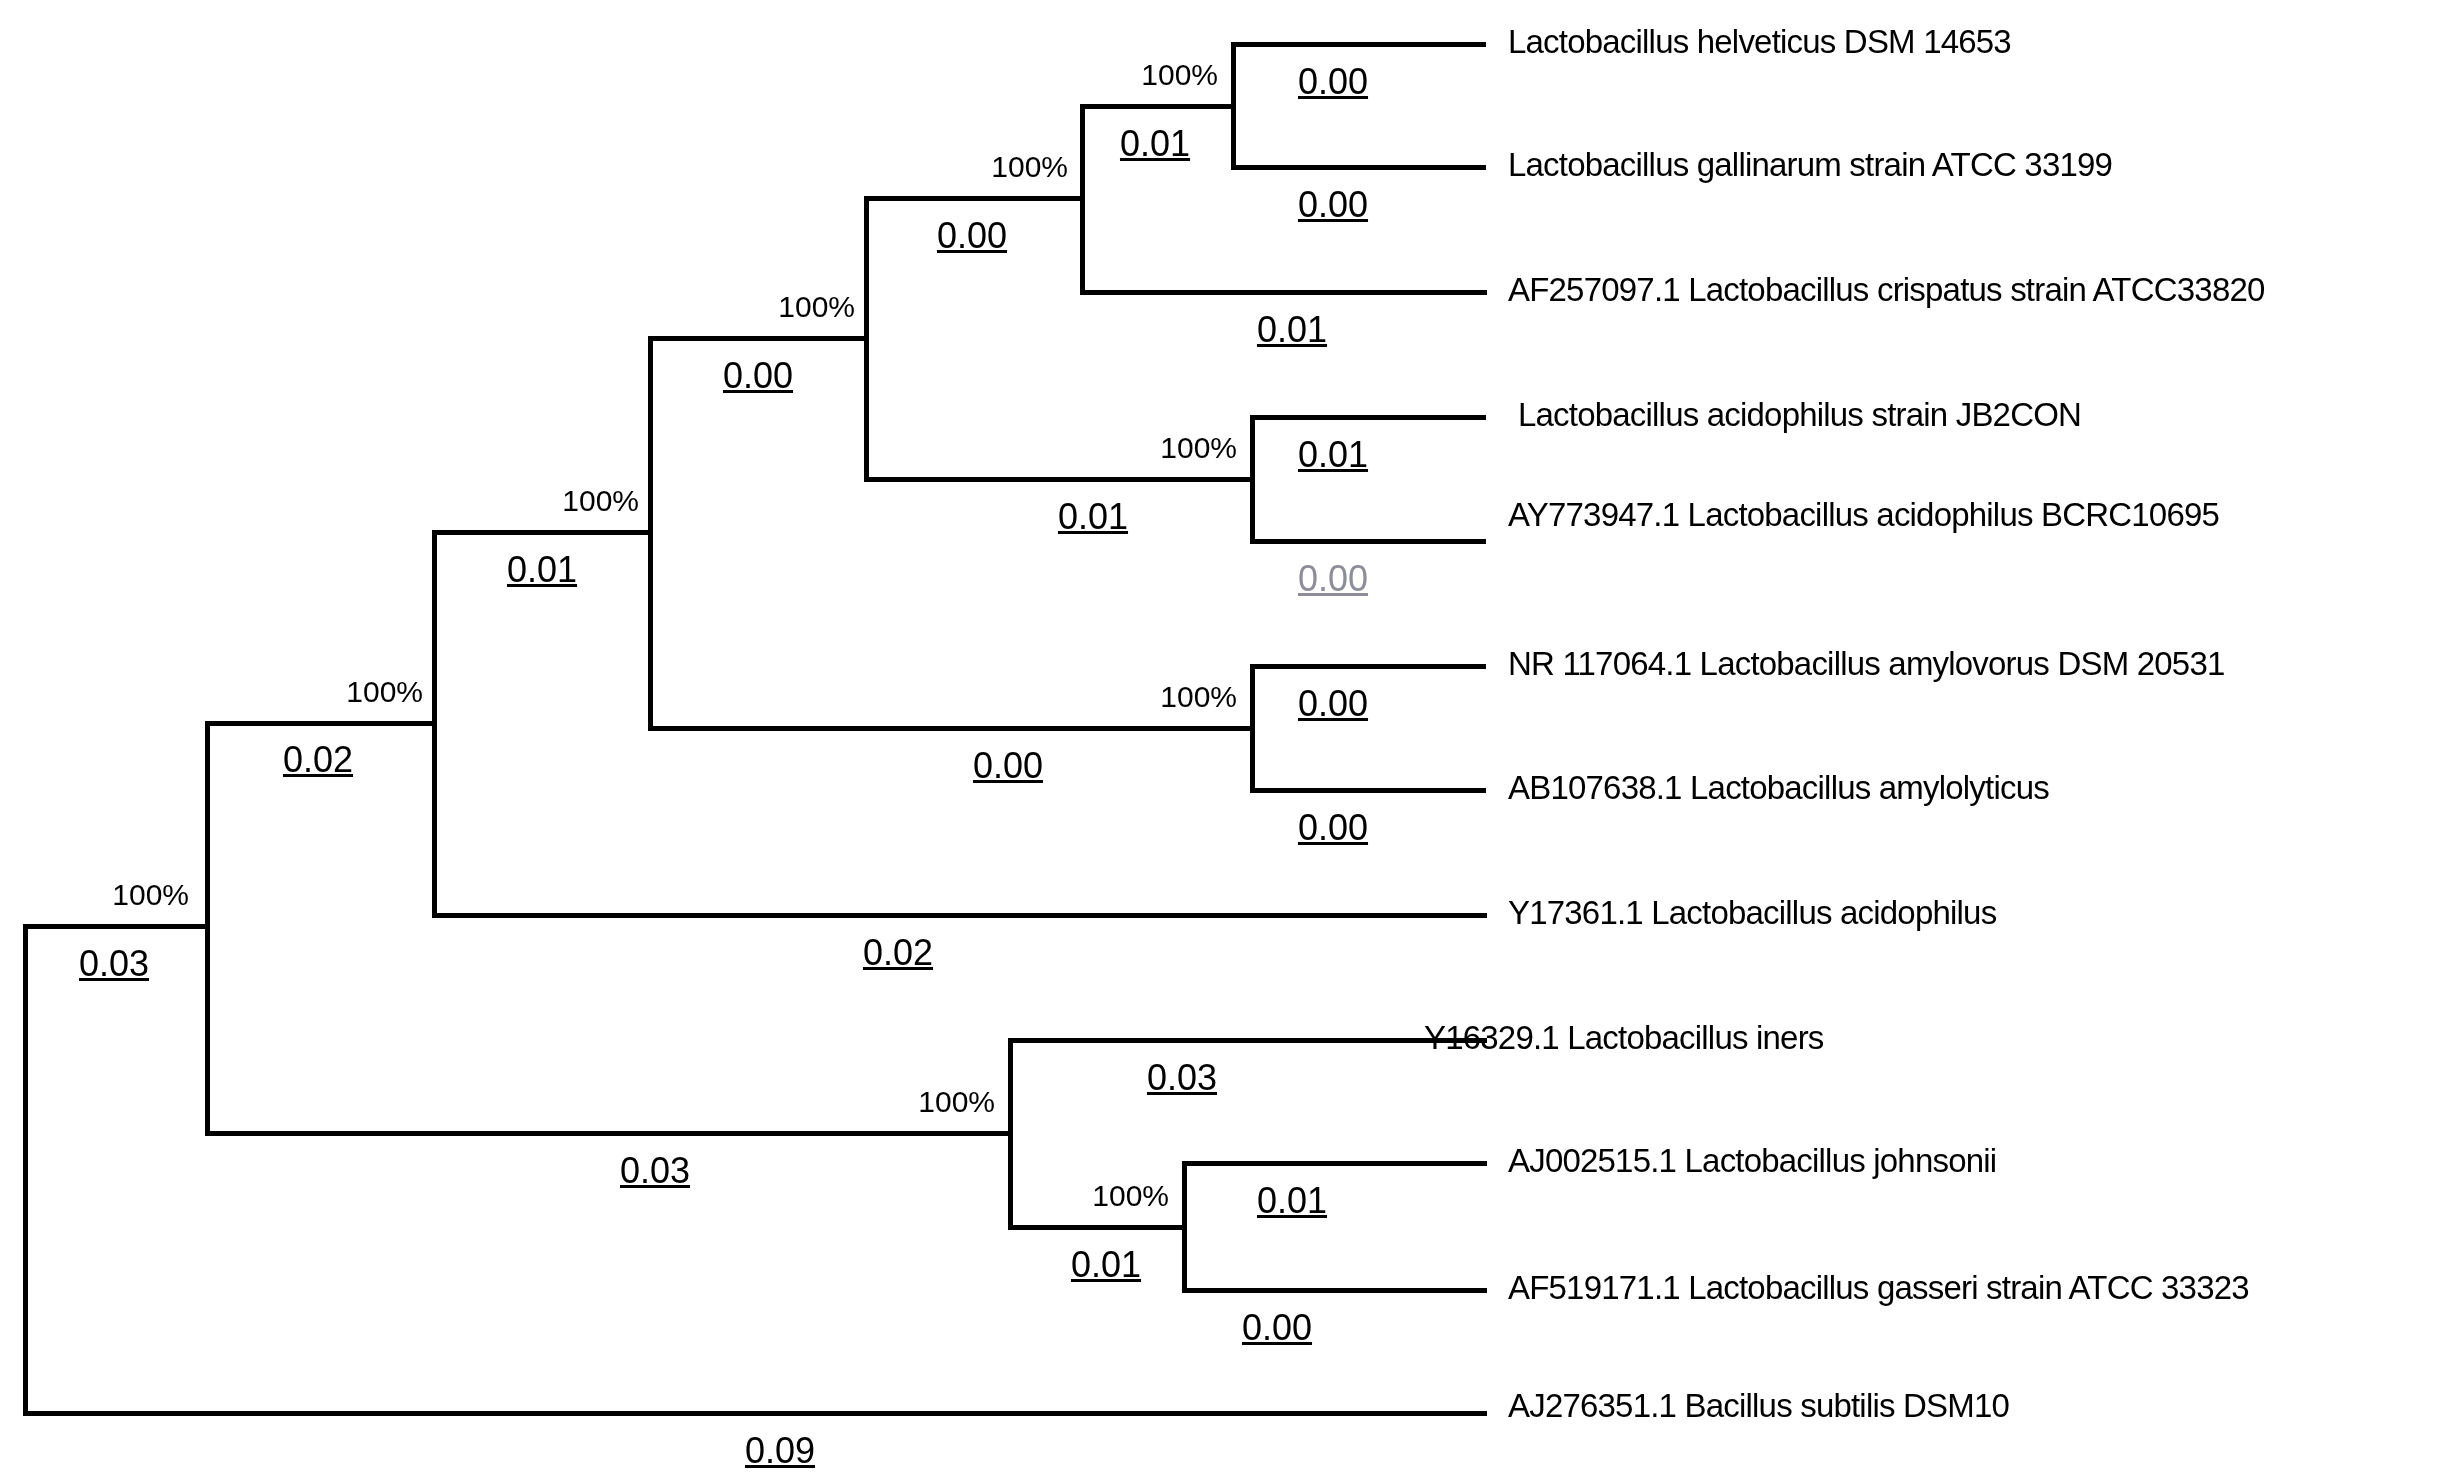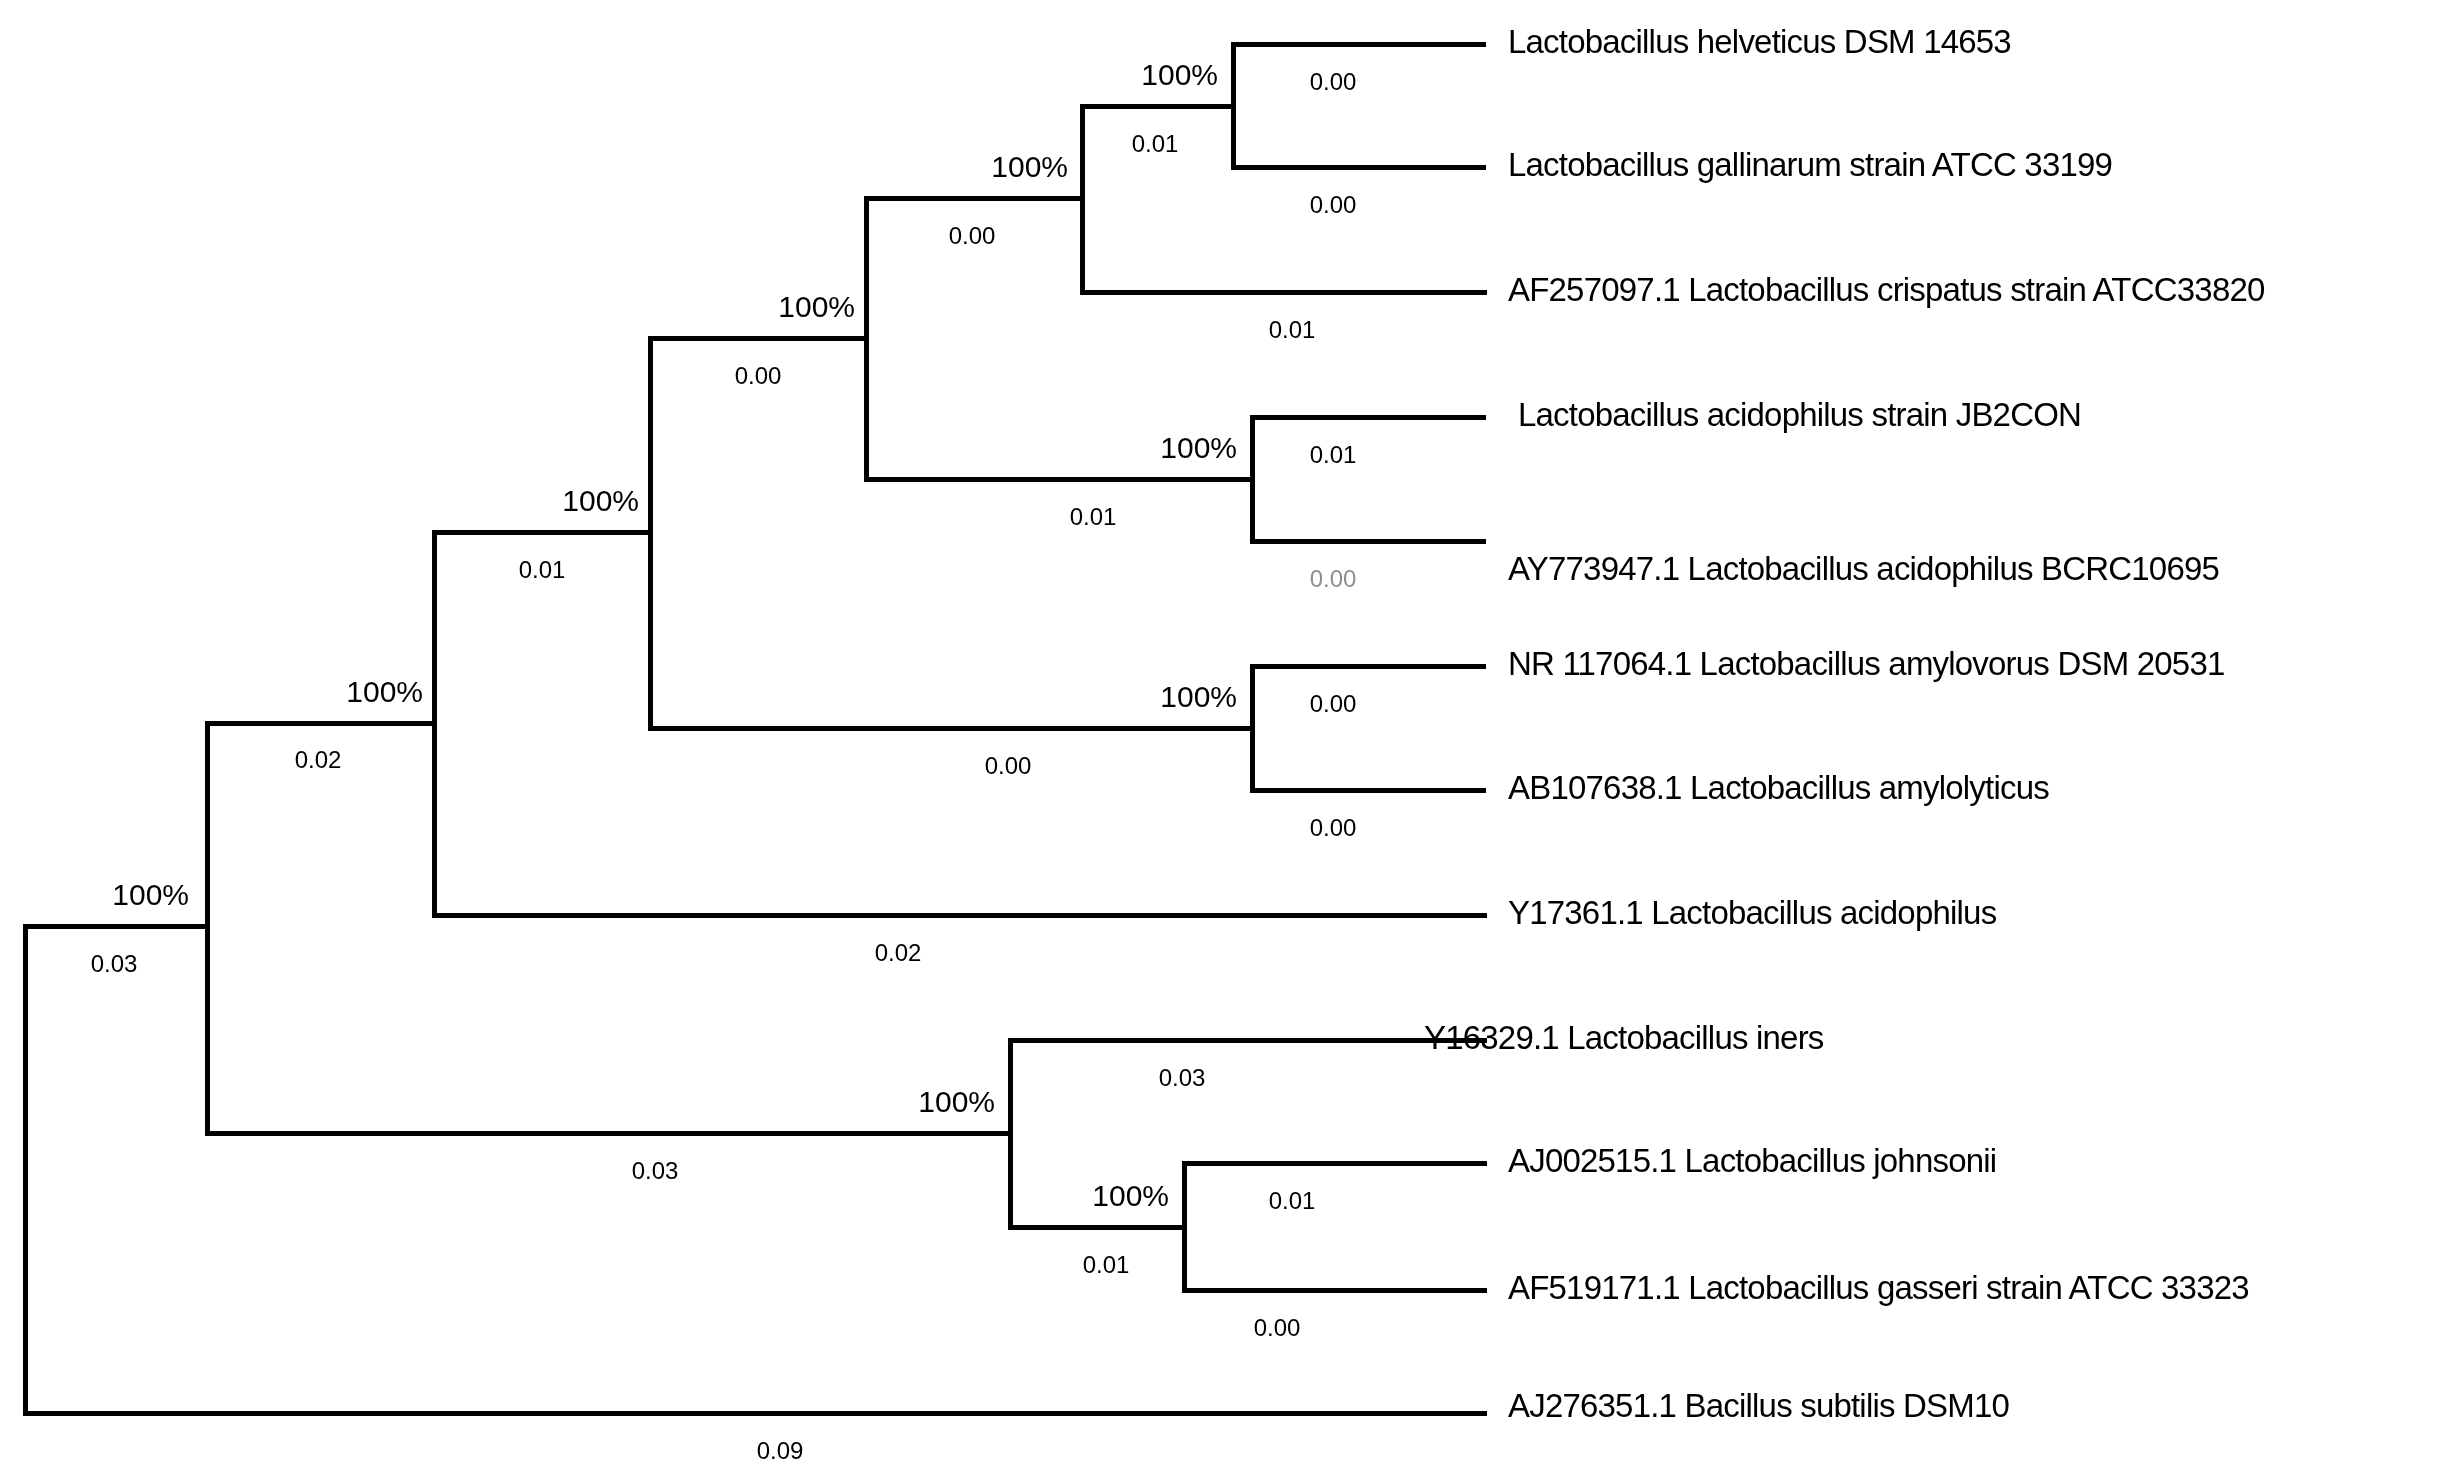--- a/index.html
+++ b/index.html
@@ -24,25 +24,26 @@
   .bs{ 
     position:absolute;
     font-size:30px;
     line-height:35px;
     white-space:nowrap;
     transform:translateX(-100%);
     color:#000000;
   }
   .bl{ 
     position:absolute;
-    font-size:24px;
+    font-size:36px;
     line-height:35px;
     white-space:nowrap;
     transform:translateX(-50%);
     color:#000000;
+    text-decoration:underline;
   }
   .muted{color:#8e8e99;}
 </style>
 </head>
 <body>
 
 <div id="canvas">
 
   <div class="v" style="left:23px;  top:924px; height:491px;"></div>
   <div class="v" style="left:205px; top:721px;  height:415px;"></div>
@@ -111,21 +112,21 @@
   <span class="bl" style="left:898px;top:935px;">0.02</span>
   <span class="bl" style="left:1182px;top:1060px;">0.03</span>
   <span class="bl" style="left:1292px;top:1183px;">0.01</span>
   <span class="bl" style="left:1277px;top:1310px;">0.00</span>
   <span class="bl" style="left:780px;top:1433px;">0.09</span>
 
   <span class="leaf" style="left:1508px;top:20.5px;">Lactobacillus helveticus DSM 14653</span>
   <span class="leaf" style="left:1508px;top:144px;">Lactobacillus gallinarum strain ATCC 33199</span>
   <span class="leaf" style="left:1508px;top:269px;">AF257097.1 Lactobacillus crispatus strain ATCC33820</span>
   <span class="leaf" style="left:1518px;top:394px;">Lactobacillus acidophilus strain JB2CON</span>
-  <span class="leaf" style="left:1508px;top:548px;text-align:right;">AY773947.1 Lactobacillus acidophilus BCRC10695</span>
+  <span class="leaf" style="left:1508px;top:494px;text-align:right;">AY773947.1 Lactobacillus acidophilus BCRC10695</span>
   <span class="leaf" style="left:1508px;top:643px;">NR 117064.1 Lactobacillus amylovorus DSM 20531</span>
   <span class="leaf" style="left:1508px;top:767px;">AB107638.1 Lactobacillus amylolyticus</span>
   <span class="leaf" style="left:1508px;top:892px;">Y17361.1 Lactobacillus acidophilus</span>
   <span class="leaf" style="left:1424px;top:1017px;">Y16329.1 Lactobacillus iners</span>
   <span class="leaf" style="left:1508px;top:1140px;">AJ002515.1 Lactobacillus johnsonii</span>
   <span class="leaf" style="left:1508px;top:1267px;">AF519171.1 Lactobacillus gasseri strain ATCC 33323</span>
   <span class="leaf" style="left:1508px;top:1385px;">AJ276351.1 Bacillus subtilis DSM10</span>
 
 </div>
 

